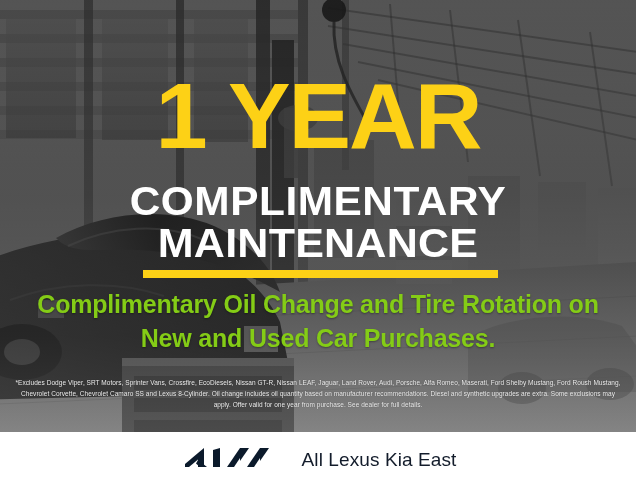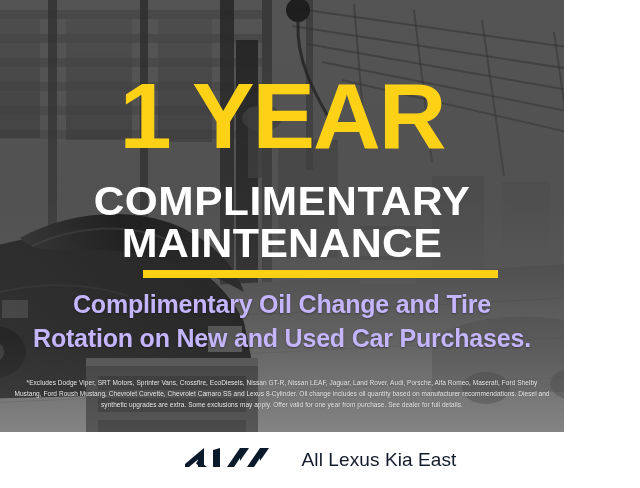--- a/index.html
+++ b/index.html
@@ -16,21 +16,21 @@
     height: 488px;
     overflow: hidden;
     background: #ffffff;
   }
 
   
   .hero {
     position: absolute;
     left: 0;
     top: 0;
-    width: 564px;
+    width: 636px;
     height: 432px;
     overflow: hidden;
     background: #4f4f4f;
   }
   .hero-photo {
     position: absolute;
     inset: 0;
     filter: grayscale(100%);
   }
   .photo-svg { display: block; width: 100%; height: 100%; }
@@ -100,21 +100,21 @@
     width: 355px;
     height: 8px;
     background: #fdd116;
   }
 
   .subhead {
     position: absolute;
     top: 288px;
     left: 24px;
     right: 24px;
-    color: #c4b5fd;
+    color: #84cc16;
     font-size: 25px;
     font-weight: bold;
     line-height: 1.34;
     letter-spacing: -0.2px;
     text-shadow: 0 1px 2px rgba(0,0,0,0.35);
   }
 
   .disclaimer {
     position: absolute;
     top: 377px;

